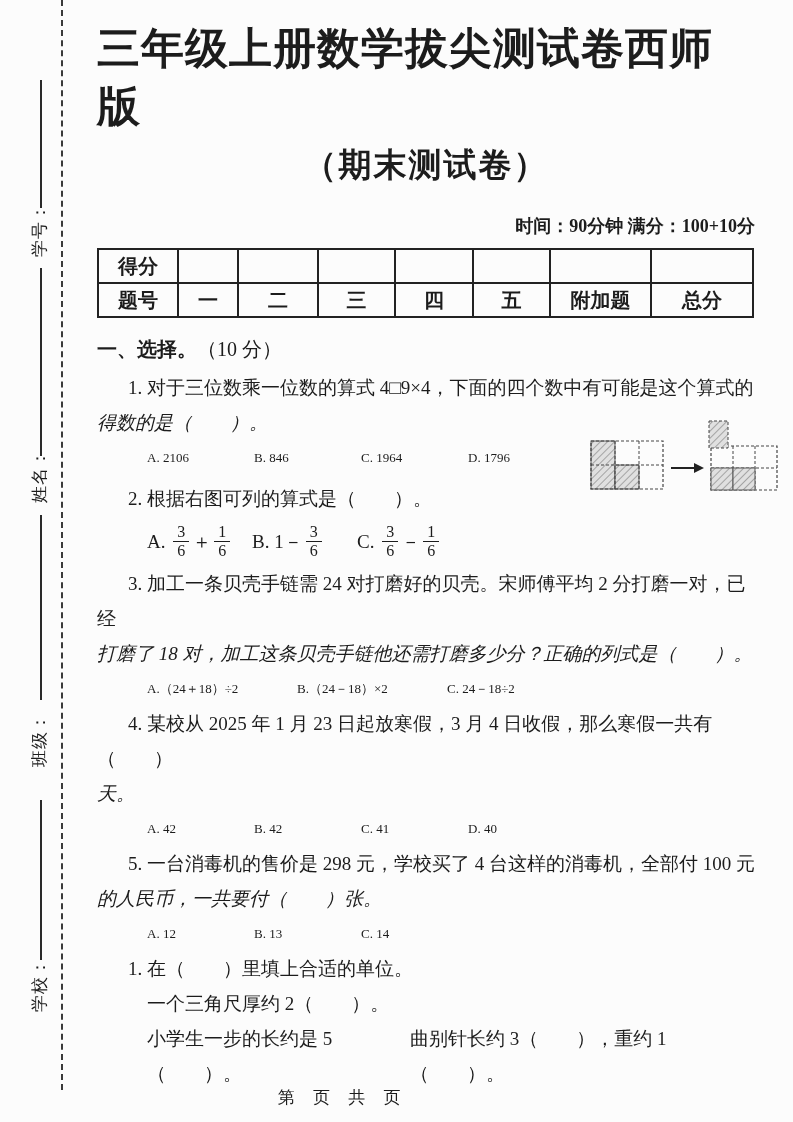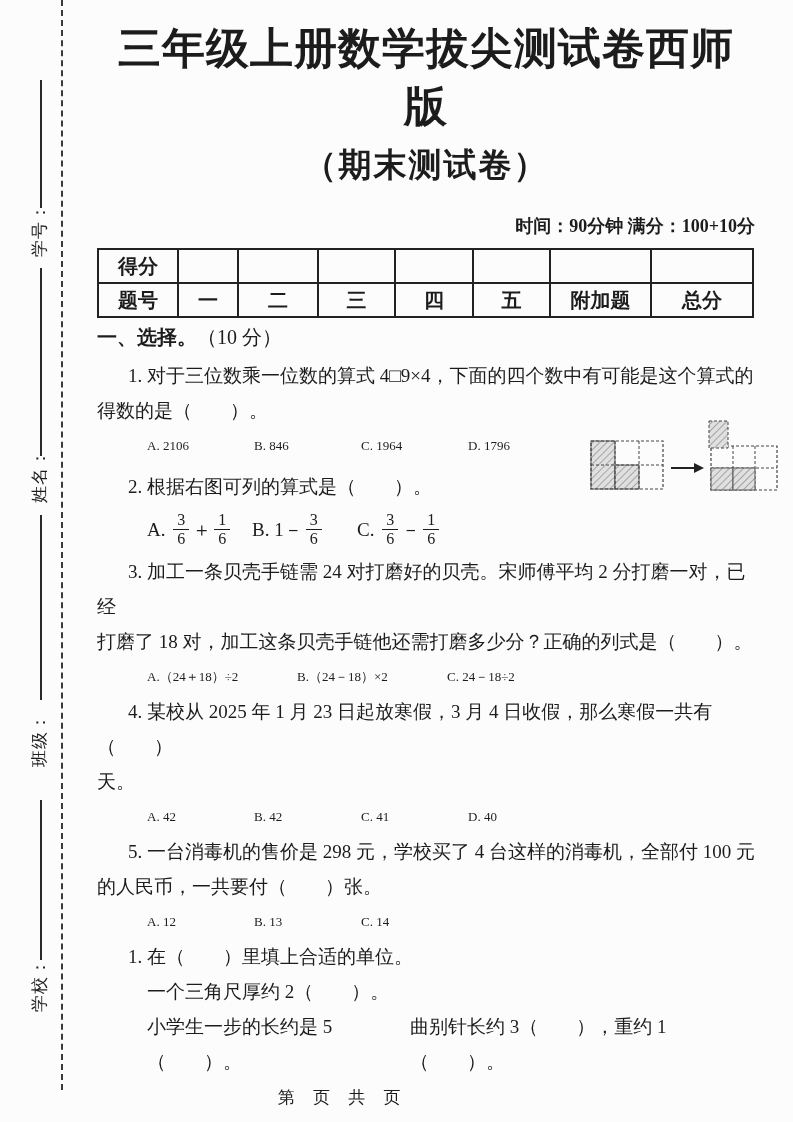--- a/index.html
+++ b/index.html
@@ -24,43 +24,43 @@
   }
   .v-label{
     position:absolute;left:20px;width:40px;
     font-size:17px;line-height:20px;text-align:center;
     transform:rotate(-90deg);transform-origin:center;
     white-space:nowrap;letter-spacing:1px;
   }
   
   .content{position:absolute;left:97px;top:0;width:658px;}
   .title{
-    margin-top:20px;text-align:center;
+    margin-top:20px;
     font-size:43px;line-height:58px;font-weight:bold;letter-spacing:1px;
   }
   .subtitle{
     margin-top:6px;text-align:center;
     font-size:33px;line-height:46px;font-weight:bold;letter-spacing:2px;
   }
   .meta{
     margin-top:26px;text-align:right;
     font-size:18px;line-height:24px;font-weight:bold;
   }
   table.score{
     margin-top:10px;border-collapse:collapse;width:655px;table-layout:fixed;
   }
   table.score td{
     border:2px solid #222;height:32px;text-align:center;
     font-size:20px;font-weight:bold;padding:0;
   }
-  .s-heading{font-size:20px;line-height:30px;margin-top:4px;}
+  .s-heading{font-size:20px;line-height:30px;margin-top:16px;}
   .s-heading .hb{font-weight:bold;}
   .q{font-size:19px;line-height:35px;}
   .q .l1{text-indent:31px;}
-  .q .l2{text-indent:0;}
+  .q .l2{text-indent:0;font-style:italic;}
   .mt6{margin-top:6px;}
   .opts{display:flex;padding-left:50px;font-size:13px;line-height:35px;}
   .opt{width:107px;flex:none;}
   .opt-wide{width:150px;flex:none;}
   .opt-last{flex:1;}
   
   .q2opts{display:flex;padding-left:50px;font-size:19px;height:50px;align-items:center;}
   .q2opt{width:105px;flex:none;display:flex;align-items:center;}
   .frac{
     display:inline-flex;flex-direction:column;align-items:center;

